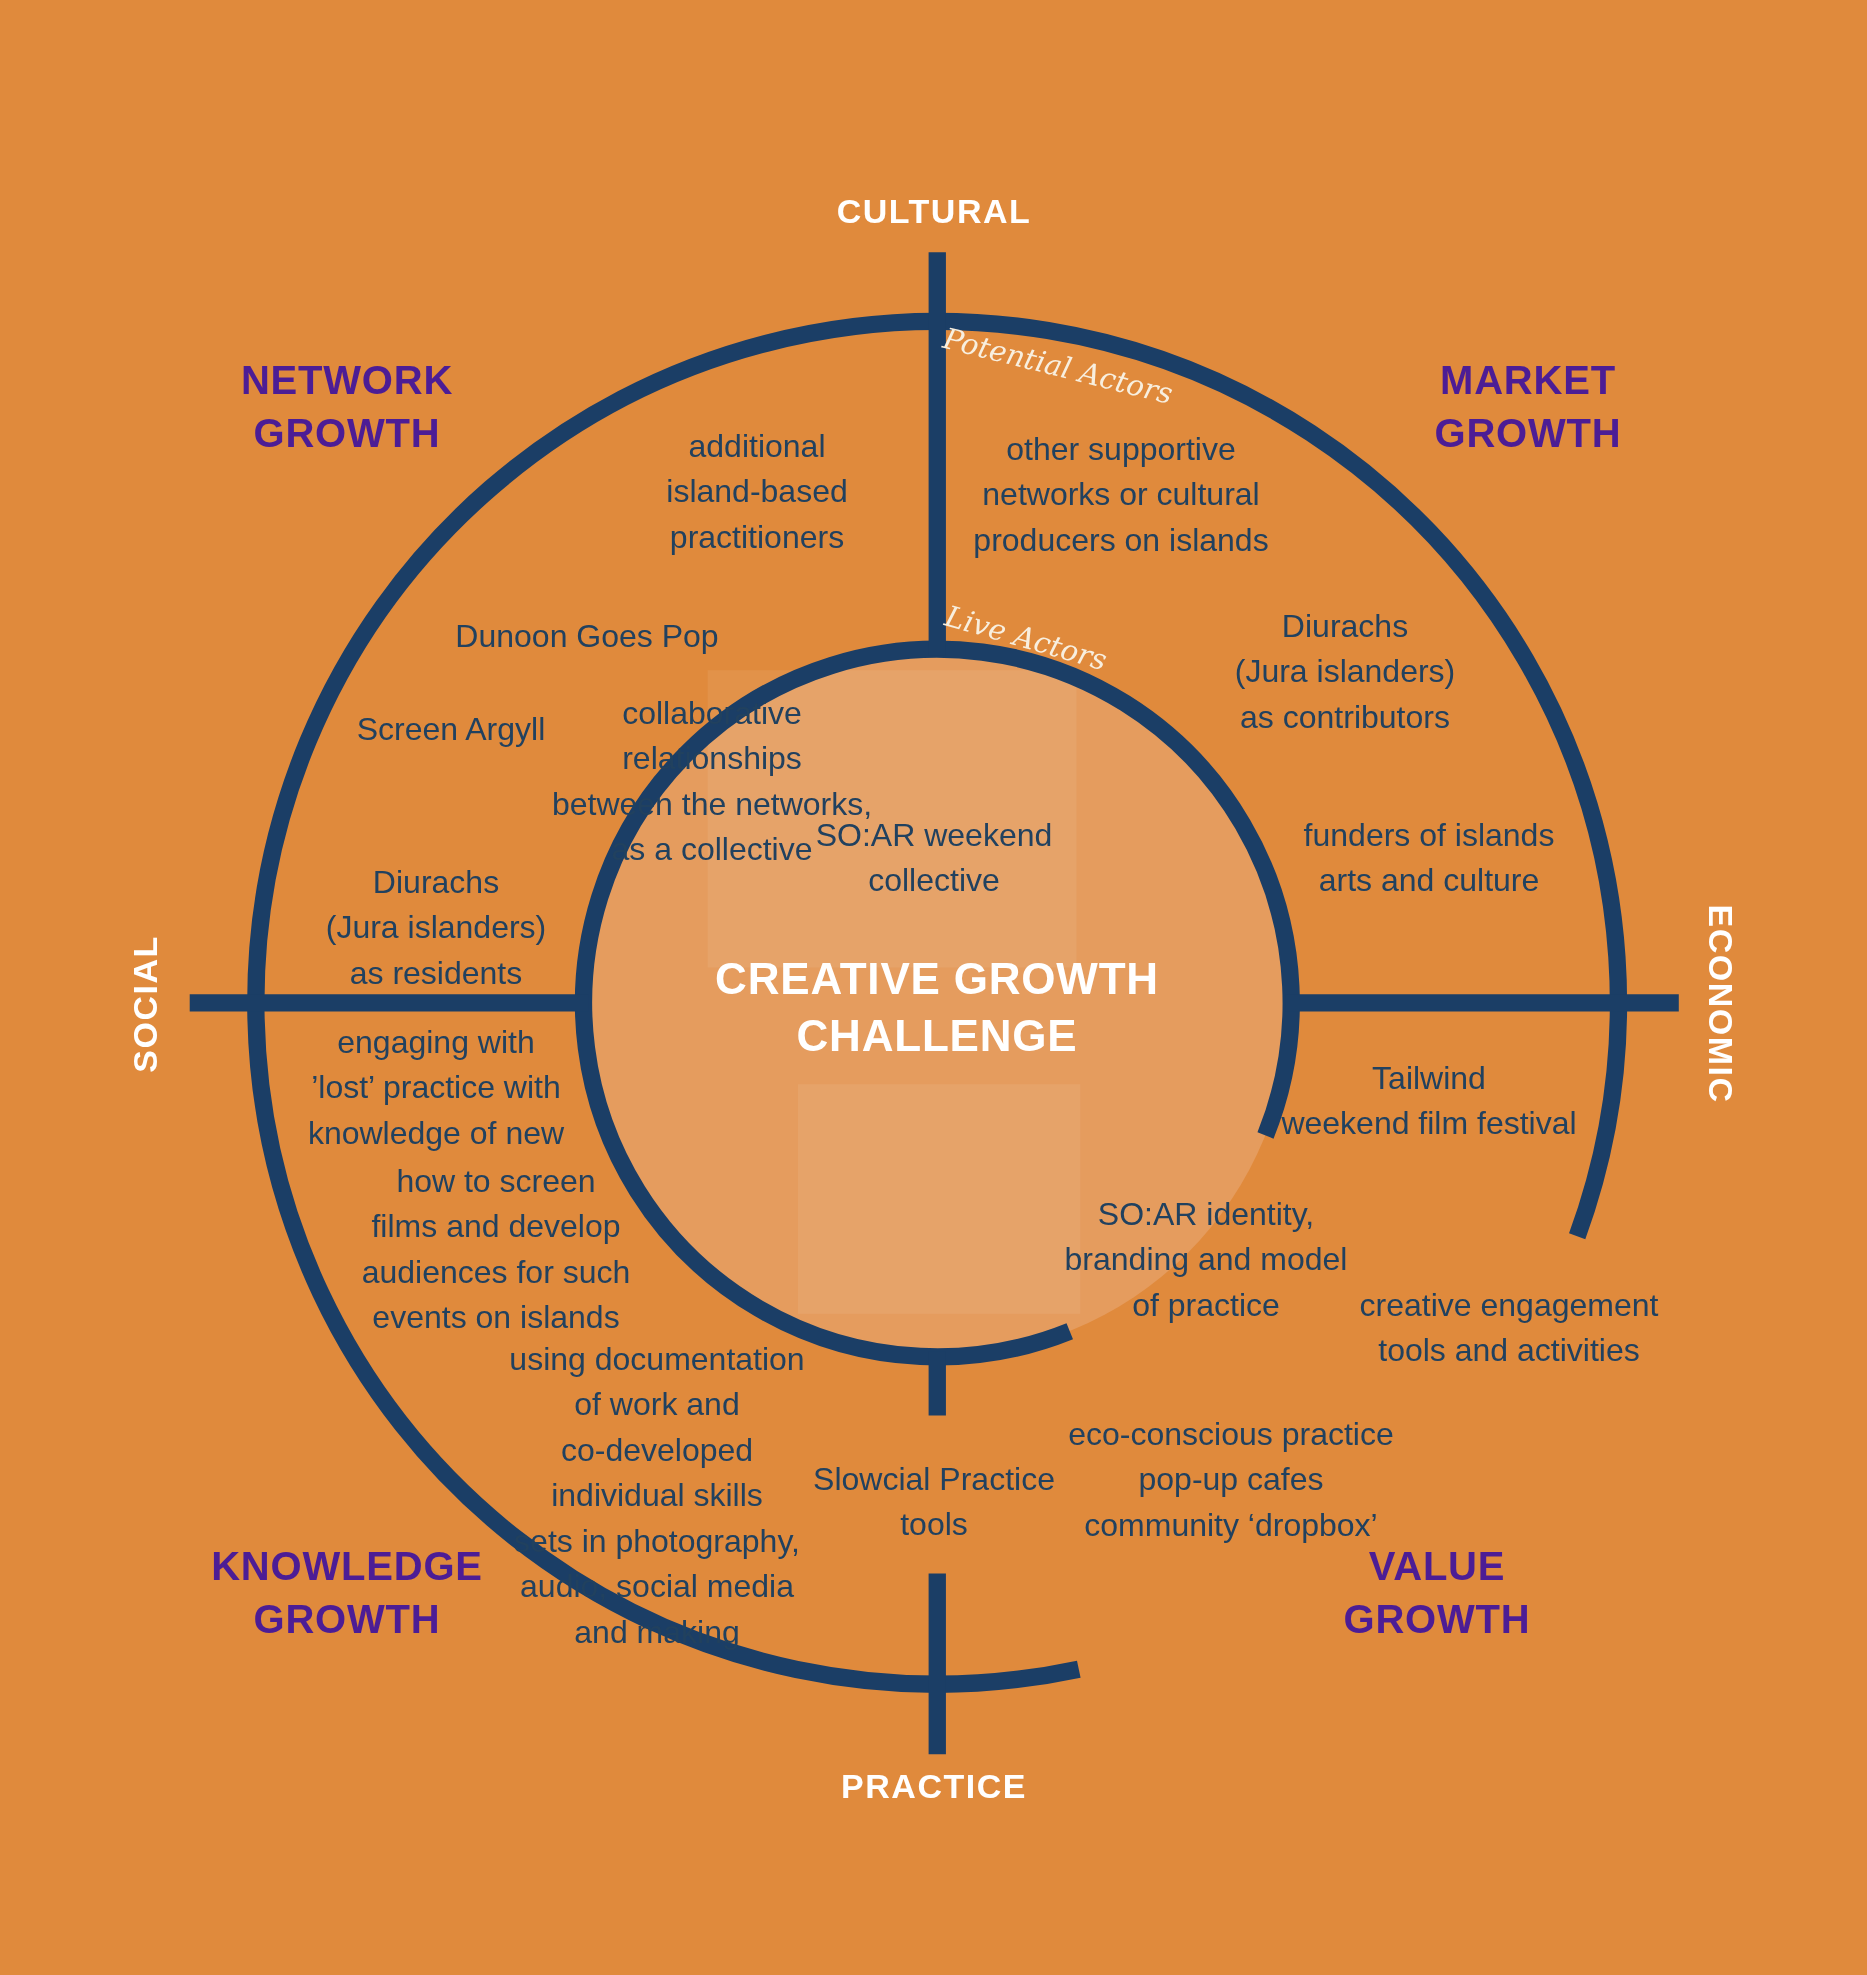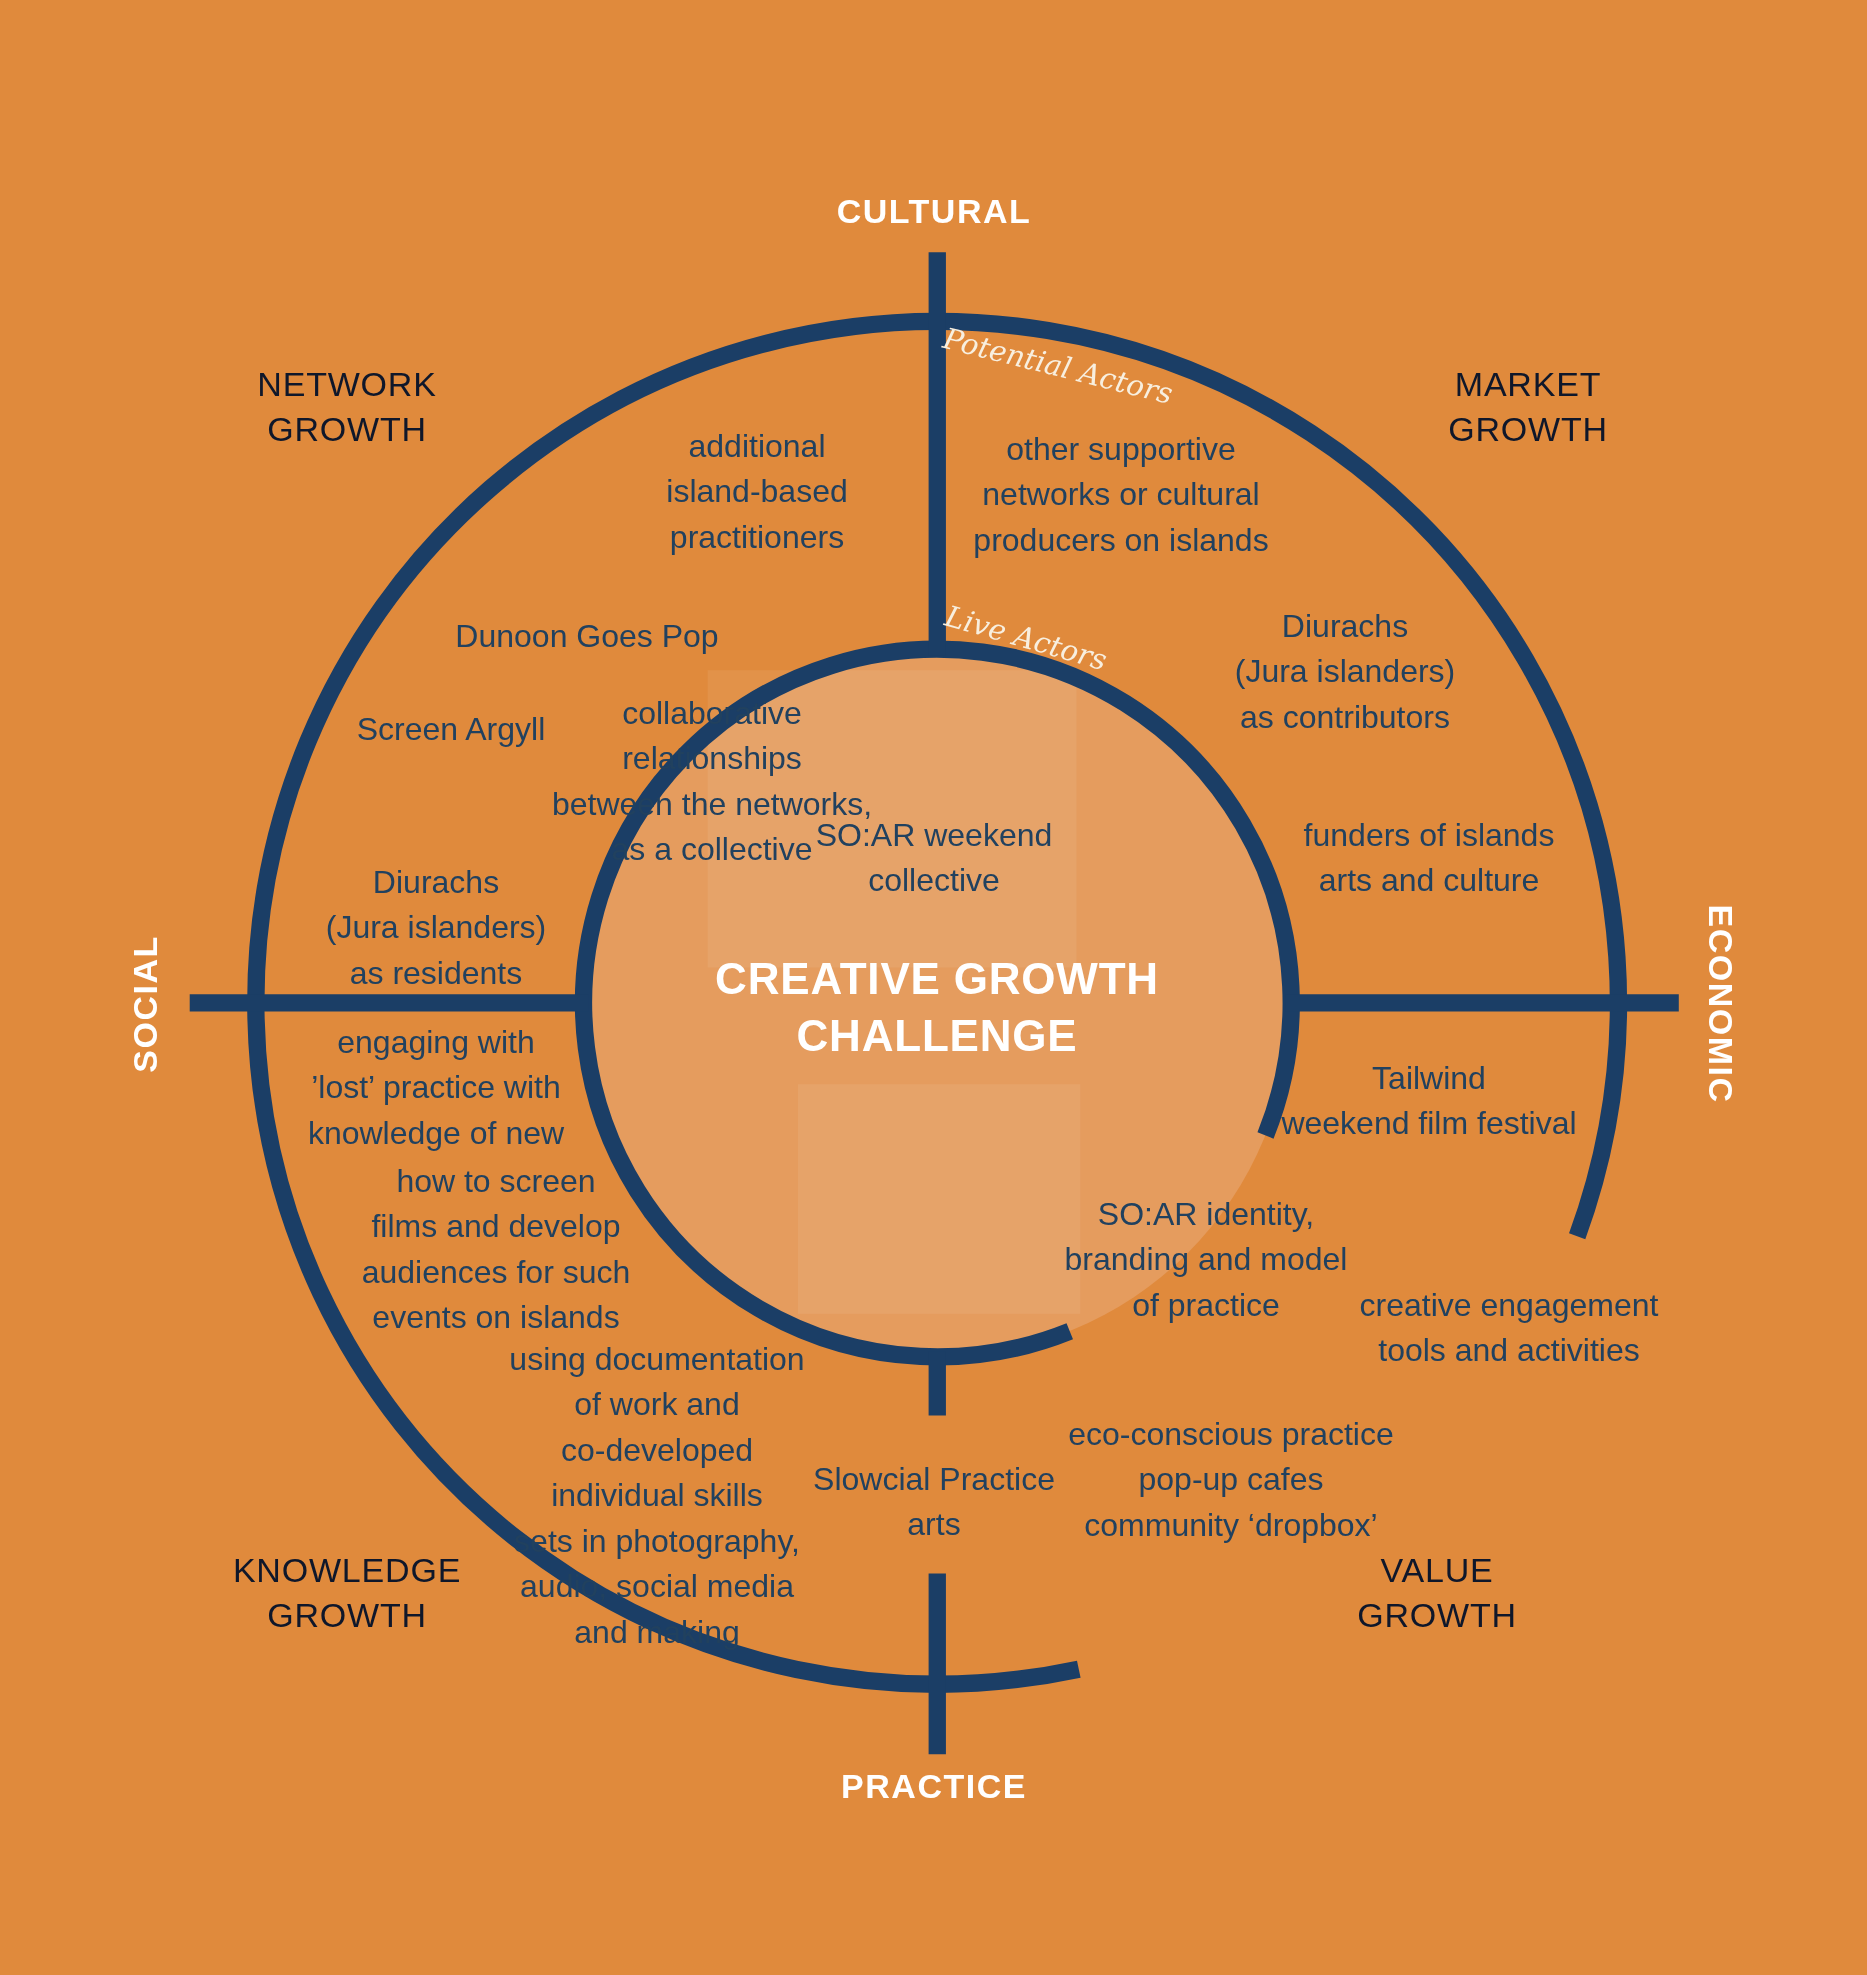--- a/index.html
+++ b/index.html
@@ -6,21 +6,21 @@
   .canvas{
     position:relative;width:1867px;height:1975px;background:#e08a3c;
     font-family:"Liberation Sans","DejaVu Sans",sans-serif;overflow:hidden;
   }
   svg.layer{position:absolute;left:0;top:0;}
   .label{
     position:absolute;transform:translate(-50%,-50%);
     text-align:center;white-space:pre-line;
   }
   .navy{color:#21415f;font-size:32px;line-height:1.42;font-weight:normal;}
-  .white-h{color:#0f172a;font-weight:normal;font-size:34px;line-height:1.32;letter-spacing:0.8px;}
+  .white-h{color:#4c1d95;font-weight:bold;font-size:40px;line-height:1.32;letter-spacing:0.8px;}
   .axis-label{color:#ffffff;font-weight:bold;font-size:34px;letter-spacing:1.5px;}
   .center-title{color:#ffffff;font-weight:bold;font-size:44px;line-height:1.3;letter-spacing:0.8px;}
   .ring-label{
     color:#f8efdf;font-family:"DejaVu Serif","Liberation Serif",serif;
     font-style:italic;font-size:29px;white-space:nowrap;
   }
   .rot-cw{transform:translate(-50%,-50%) rotate(90deg);}
   .rot-ccw{transform:translate(-50%,-50%) rotate(-90deg);}
   .tilt14{transform:translate(-50%,-50%) rotate(14deg);}
   .tilt16{transform:translate(-50%,-50%) rotate(16deg);}
@@ -101,21 +101,21 @@
 events on islands</div>
   <div class="label navy" style="left:657px;top:1496px;">using documentation
 of work and
 co-developed
 individual skills
 sets in photography,
 audio, social media
 and making</div>
 
   <div class="label navy" style="left:934px;top:1502px;">Slowcial Practice
-arts</div>
+tools</div>
   <div class="label navy" style="left:1231px;top:1480px;">eco-conscious practice
 pop-up cafes
 community ‘dropbox’</div>
   <div class="label navy" style="left:1509px;top:1328px;">creative engagement
 tools and activities</div>
   <div class="label navy" style="left:1206px;top:1260px;">SO:AR identity,
 branding and model
 of practice</div>
   <div class="label navy" style="left:1429px;top:1101px;">Tailwind
 weekend film festival</div>

